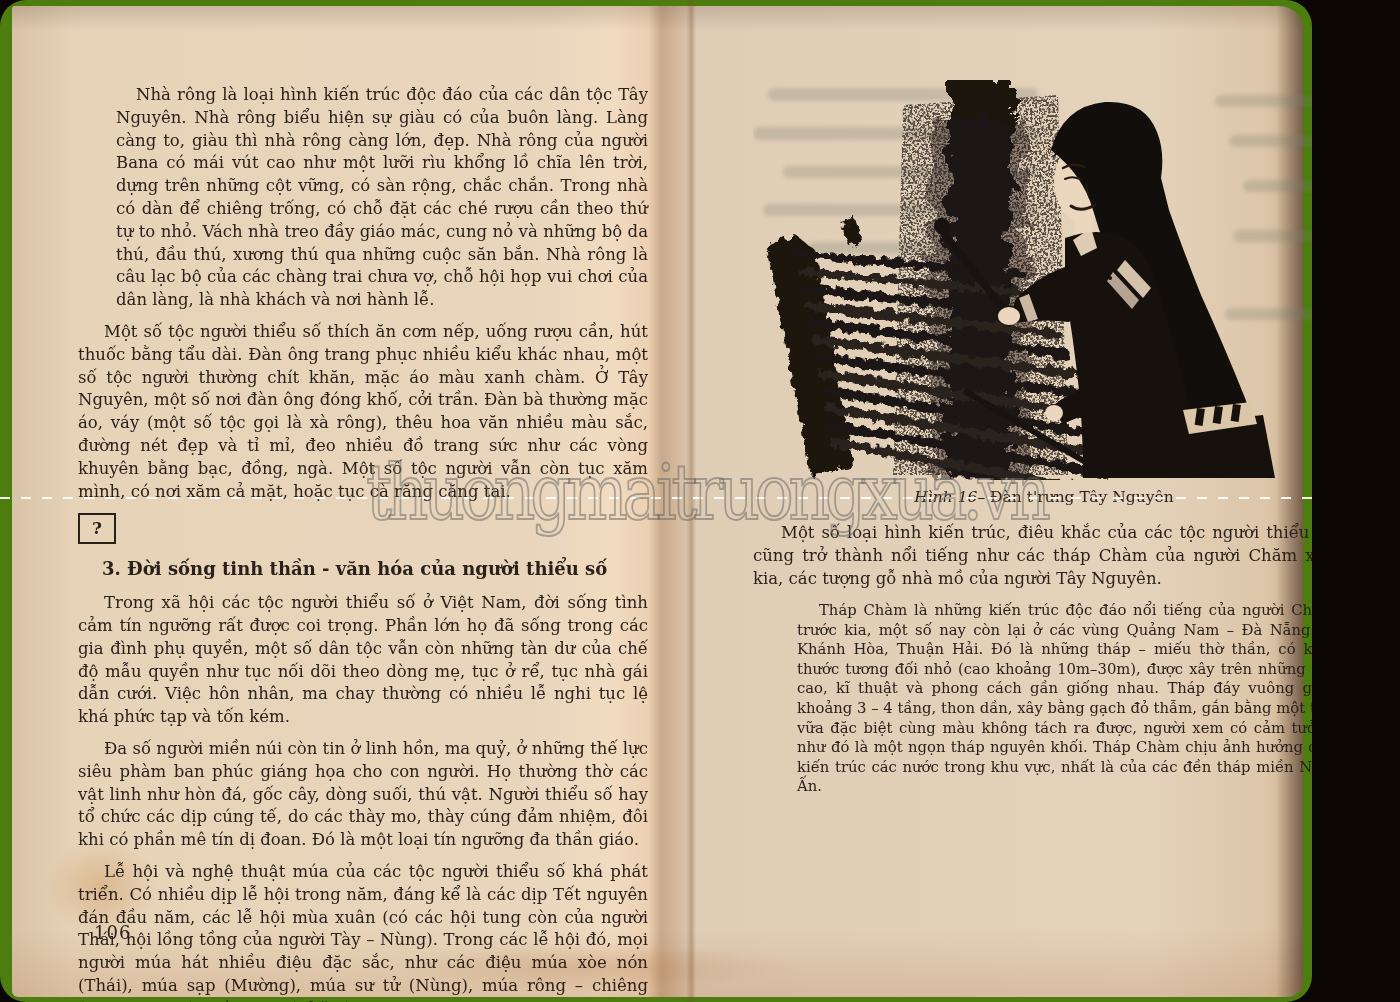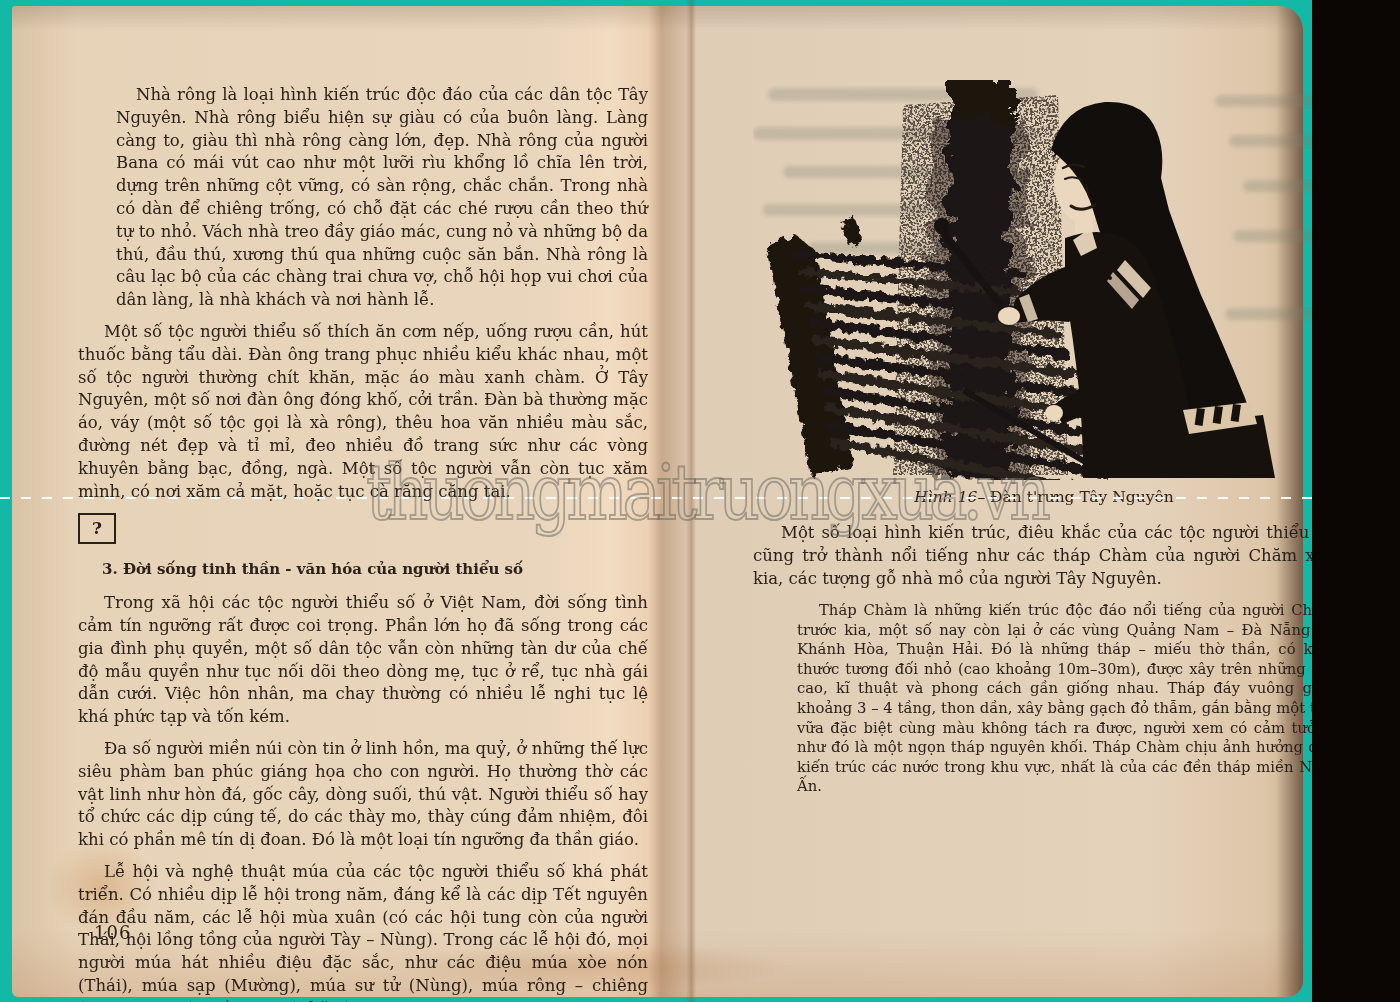--- a/index.html
+++ b/index.html
@@ -1,17 +1,17 @@
 <!DOCTYPE html>
 <html lang="vi"><head>
 <meta charset="utf-8">
 <style>
   html,body{margin:0;padding:0;background:#0b0503;}
-  .book{position:relative;width:1312px;height:1002px;background:#14b8a6;overflow:hidden;
-        font-family:"DejaVu Serif", serif;}
+  .book{position:relative;width:1312px;height:1002px;background:#4d7c0f;overflow:hidden;
+        font-family:"DejaVu Serif", serif;border-radius:26px;}
   .paper{position:absolute;left:12px;top:6px;right:9px;bottom:5px;
          border-radius:3px 24px 16px 6px;
          background:
            linear-gradient(180deg, rgba(30,10,0,0.14) 0, rgba(0,0,0,0) 2.5%, rgba(0,0,0,0) 93%, rgba(150,80,30,0.16) 100%),
            linear-gradient(90deg,#d9c3a6 0,#e7d3b8 5%,#e8d5bb 40%,#f1dbc1 46.5%,#ecd0b2 49.3%,#c9a98b 50.3%,#e0cdb6 53%,#e5d2bb 88%,#ddc6a9 97%,#c8ab8d 100%);}
   .right-shade{position:absolute;right:0;top:0;width:30px;height:100%;z-index:6;
          border-radius:0 24px 16px 0;
          background:linear-gradient(270deg, rgba(35,16,5,0.5), rgba(35,16,5,0) 90%);}
   .crease{position:absolute;left:686px;top:0;width:10px;height:100%;z-index:6;
          background:linear-gradient(90deg, rgba(0,0,0,0), rgba(120,75,45,0.32) 55%, rgba(0,0,0,0));}
@@ -28,21 +28,21 @@
          transform:scaleX(0.85);transform-origin:left center;pointer-events:none;}
 
   .page-left{position:absolute;left:78px;top:84px;width:570px;z-index:10;
          color:#2b211a;font-size:16.5px;line-height:22.8px;text-align:justify;}
   .page-left p{margin:0 0 9px 0;text-indent:26px;}
   .page-left p.intro{margin-left:38px;width:532px;text-indent:20px;box-sizing:border-box;}
   .question-row{display:flex;align-items:flex-start;margin:10px 0 8px 0;}
   .q-icon{flex:none;width:34px;height:27px;border:2px solid #2b211a;display:flex;
          align-items:center;justify-content:center;font-weight:bold;font-size:17px;margin:0 20px 0 0;}
   .q-text{font-style:italic;font-size:16px;padding-top:3px;text-align:justify;}
-  .heading{font-weight:bold;font-size:15px;margin:14px 0 11px 24px;text-align:left;}
+  .heading{font-weight:bold;font-size:18px;margin:14px 0 11px 24px;text-align:left;}
 
   .page-right{position:absolute;left:753px;top:80px;width:582px;z-index:10;
          color:#2b211a;font-size:16.5px;line-height:23px;text-align:justify;}
   .page-right p{margin:0 0 10px 0;}
   .page-right p.cont{text-indent:0;}
   .page-right p.norm{text-indent:28px;}
   .figure{position:relative;width:580px;height:400px;}
   .caption{text-align:center;font-size:15.5px;margin:6px 0 12px 0;}
   .caption .cap-label{font-style:italic;}
   .note{font-size:14.8px;line-height:19.6px;margin:4px 0 14px 44px;text-indent:22px;}

